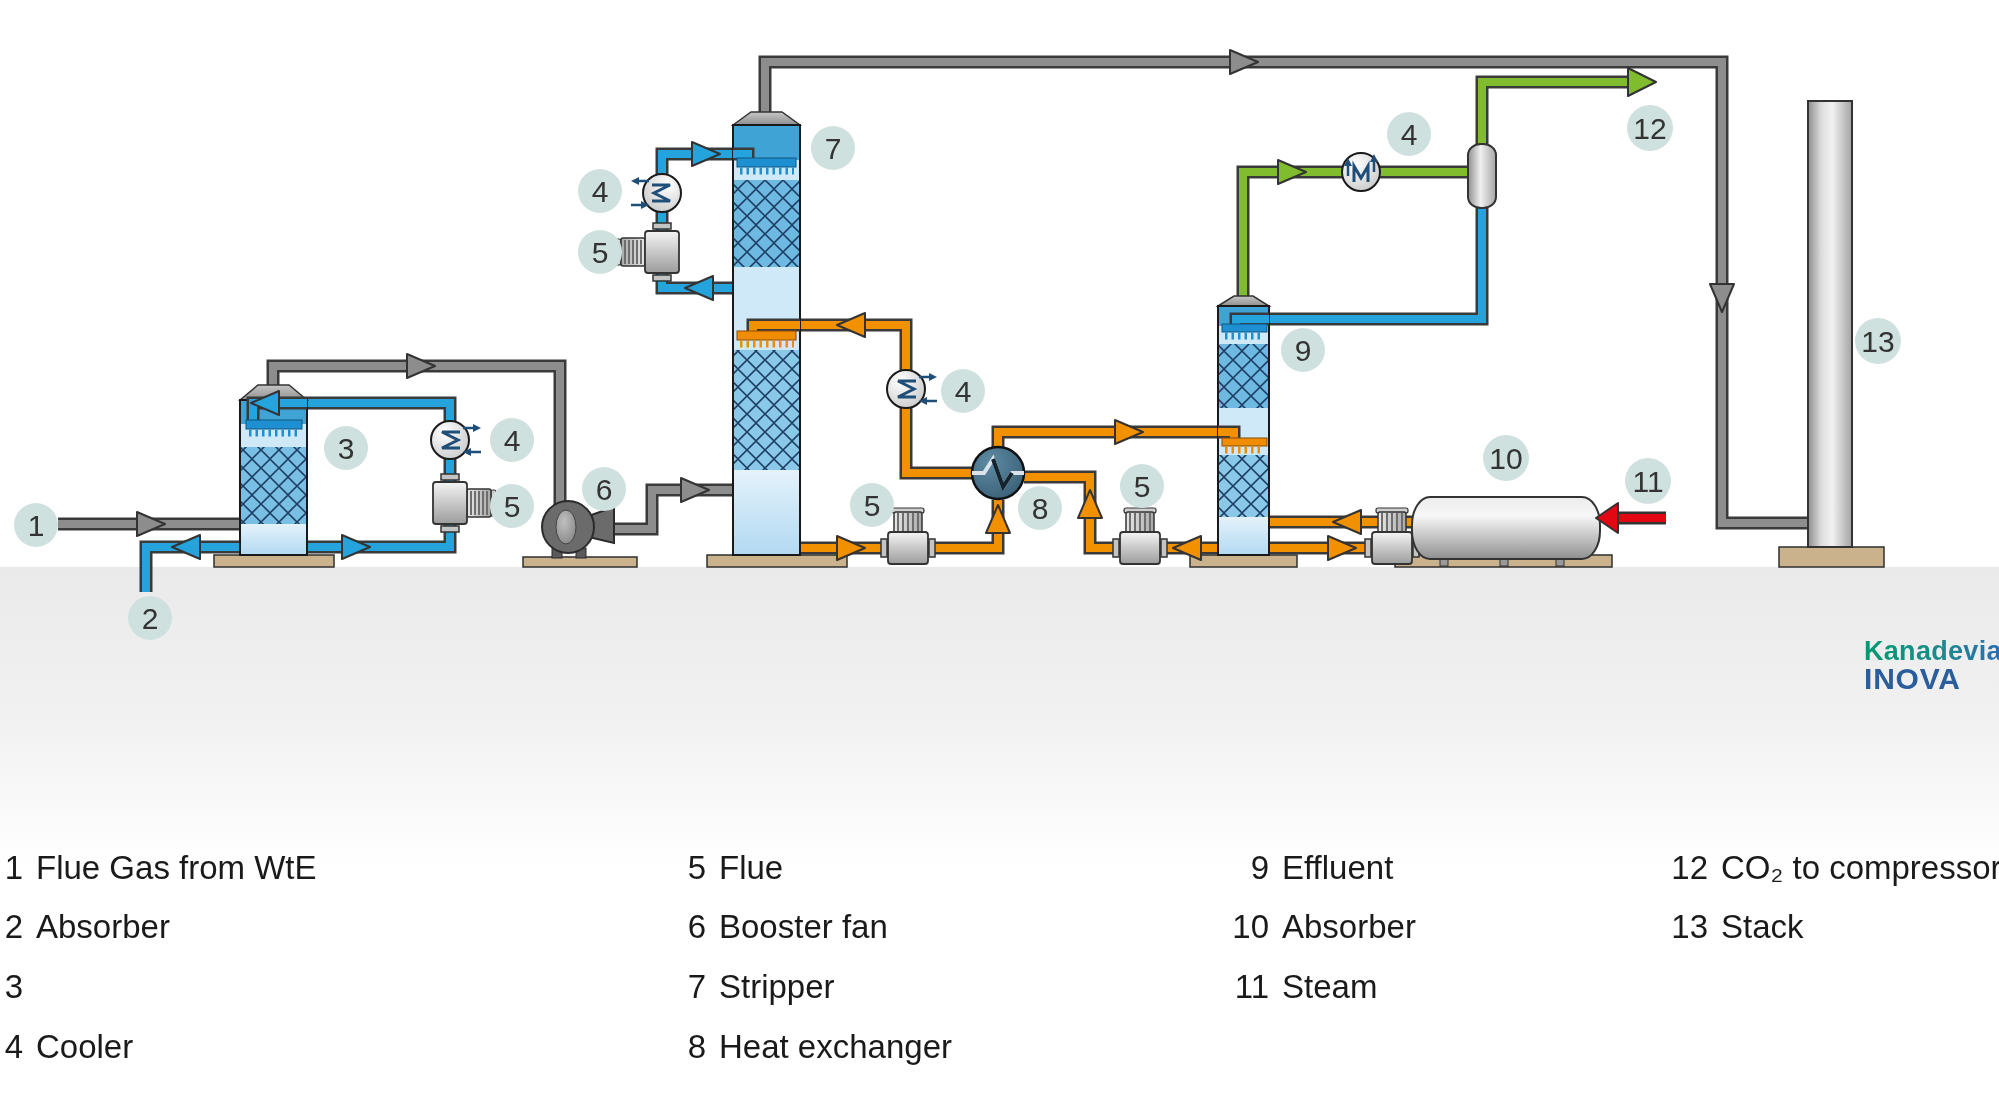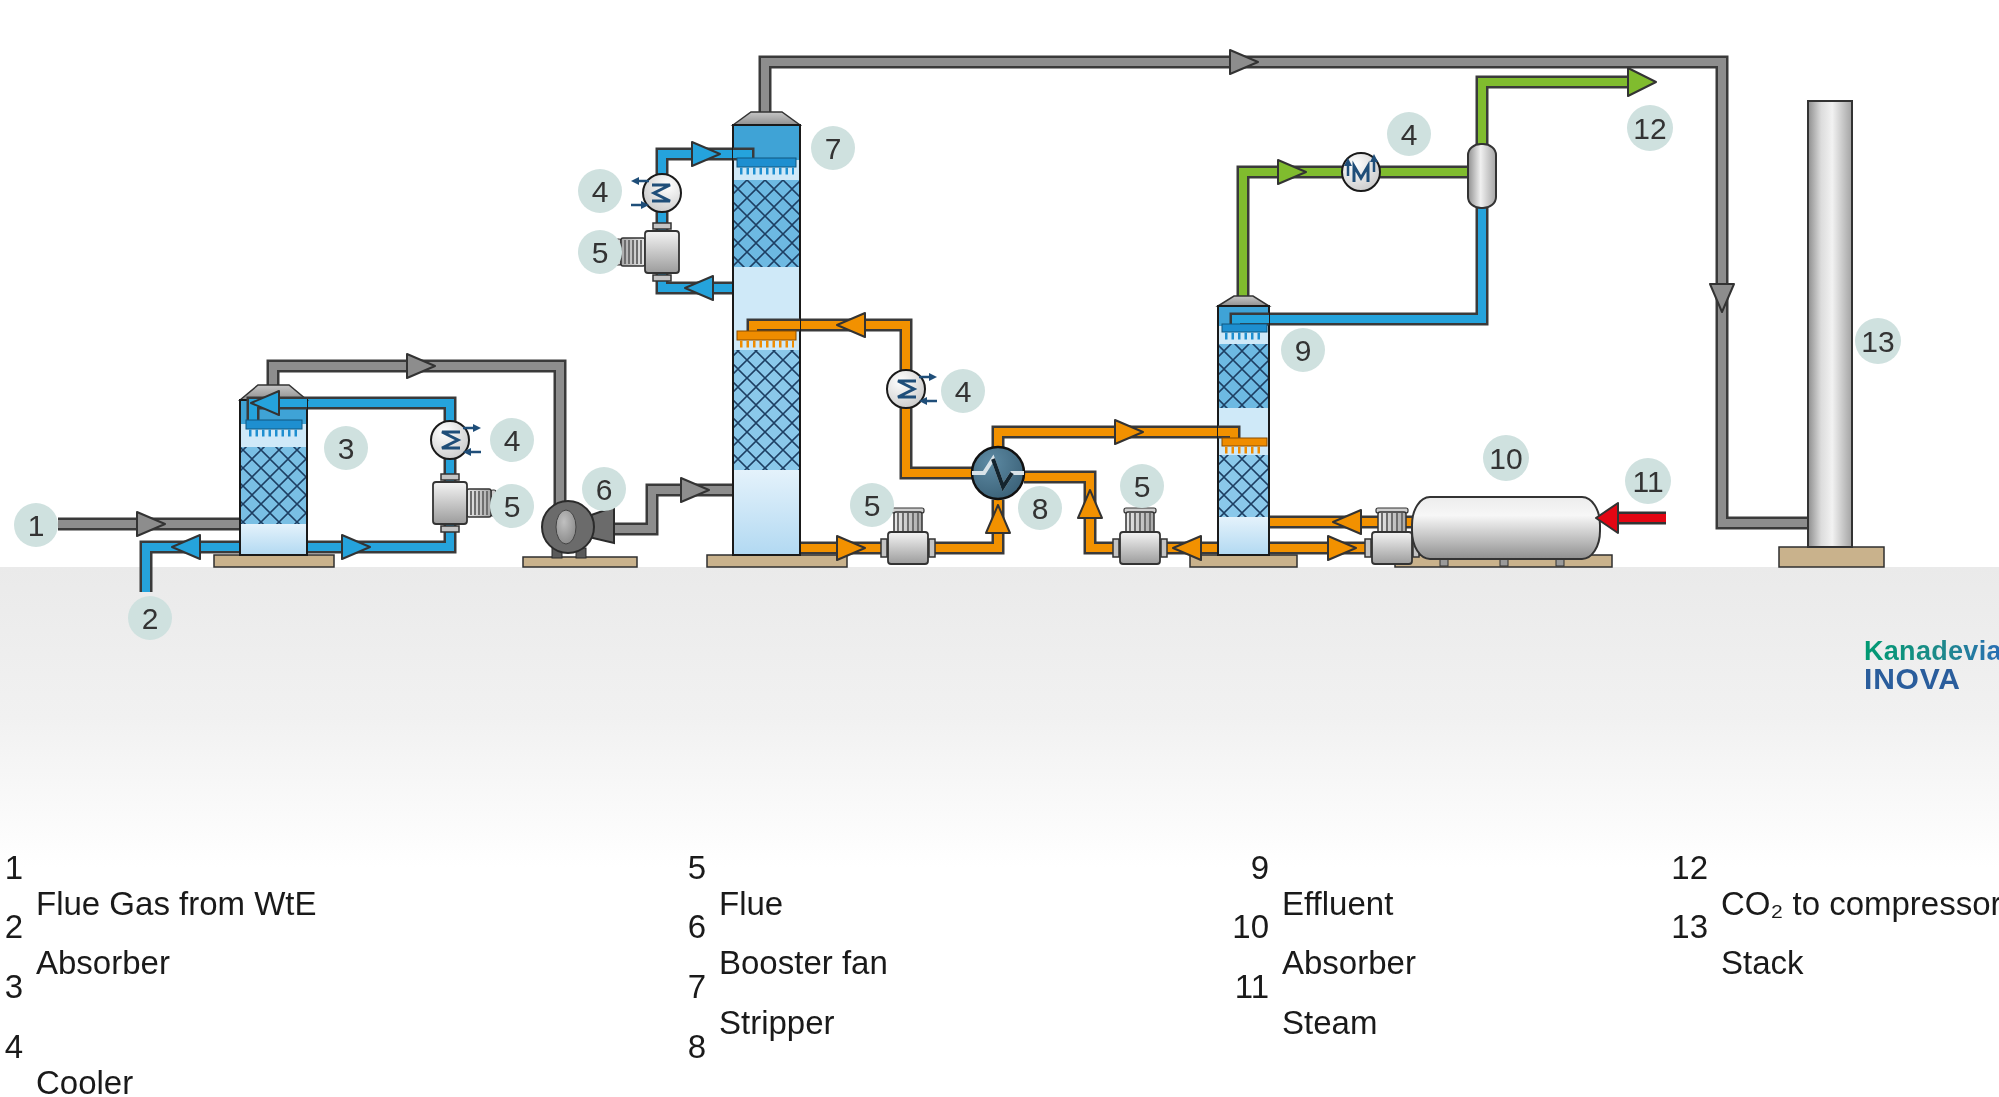--- a/index.html
+++ b/index.html
@@ -33,21 +33,21 @@
 
   .badge{fill:#cfe1df;}
   .btxt{font-size:30px;fill:#333;text-anchor:middle;font-family:"Liberation Sans",sans-serif;}
 
   .coil{fill:none;stroke:#1f4e79;stroke-width:3;}
   .carr{fill:#1f4e79;stroke:none;}
   .carrl{fill:none;stroke:#1f4e79;stroke-width:2.5;}
 
   .lrow{position:absolute;display:flex;line-height:44px;font-size:33px;color:#1a1a1a;white-space:nowrap;}
   .lnum{width:44px;text-align:right;}
-  .llab{margin-left:13px;margin-top:36px;}
+  .llab{margin-left:13px;}
 
   .logo{position:absolute;left:1864px;top:638px;line-height:1.02;}
   .logo .brand{font-size:27px;font-weight:700;color:#12836e;letter-spacing:.3px;display:block;}
   .logo .sub{font-size:30px;font-weight:700;color:#2a5d9c;letter-spacing:.8px;display:block;margin-top:-2px;}
   @supports ((-webkit-background-clip:text) or (background-clip:text)){
     .logo .brand{
       background:linear-gradient(90deg,#009a72 0%,#1d8a8a 55%,#2a6db5 100%);
       -webkit-background-clip:text;background-clip:text;color:transparent;
     }
   }
@@ -466,20 +466,21 @@
   <div class="lrow c2" style="left:662px;top:905px;">
     <span class="lnum">6</span>
     <span class="llab">Booster fan</span>
   </div>
   <div class="lrow c2" style="left:662px;top:965px;">
     <span class="lnum">7</span>
     <span class="llab">Stripper</span>
   </div>
   <div class="lrow c2" style="left:662px;top:1025px;">
     <span class="lnum">8</span>
+    <span class="llab">Heat exchanger</span>
   </div>
 
   <div class="lrow c3" style="left:1225px;top:846px;">
     <span class="lnum">9</span>
     <span class="llab">Effluent</span>
   </div>
   <div class="lrow c3" style="left:1225px;top:905px;">
     <span class="lnum">10</span>
     <span class="llab">Absorber</span>
   </div>

